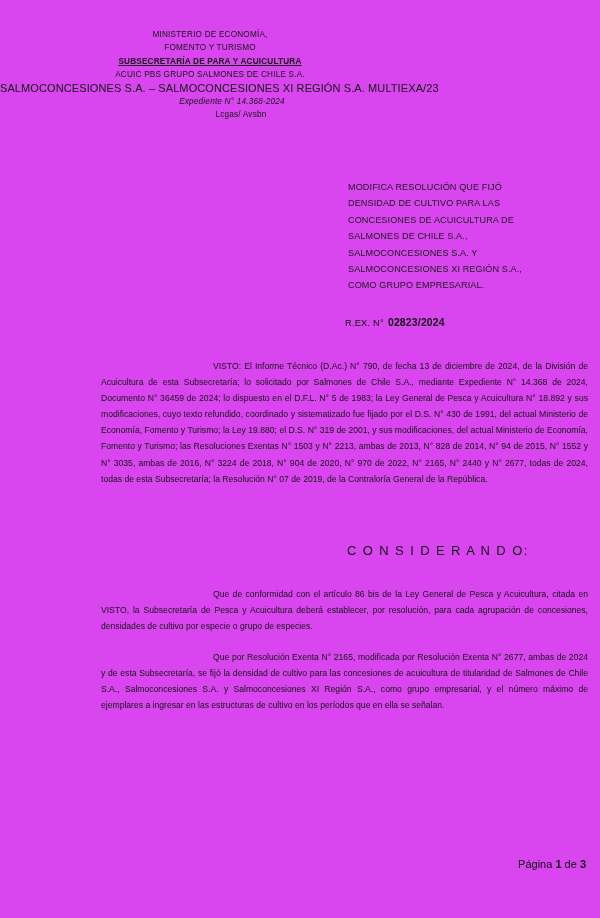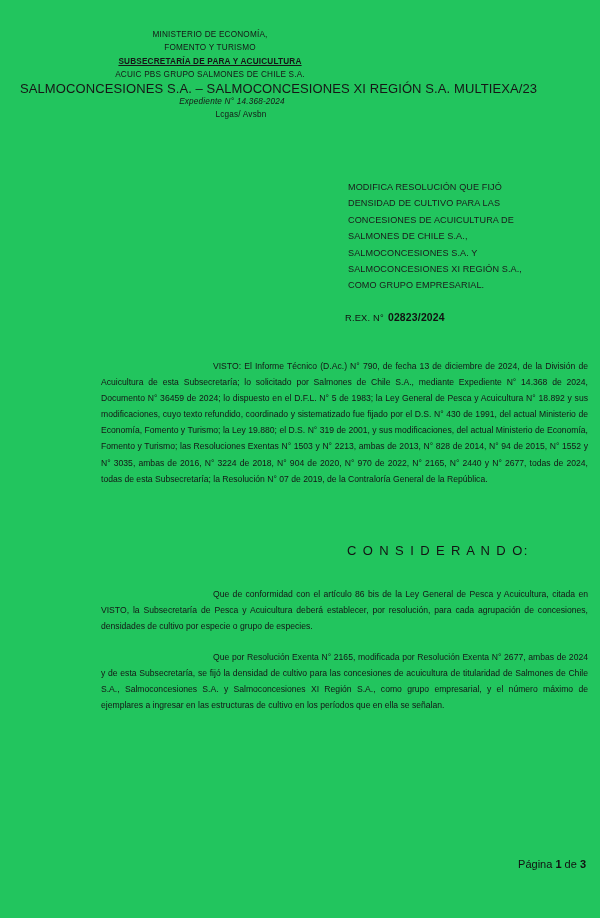--- a/index.html
+++ b/index.html
@@ -9,21 +9,21 @@
     background: #ffffff;
   }
   body {
     font-family: "Liberation Sans", sans-serif;
     color: #111111;
   }
   .page {
     position: relative;
     width: 600px;
     height: 918px;
-    background: #22c55e;
+    background: #d946ef;
     overflow: hidden;
     box-sizing: border-box;
   }
 
   
   .letterhead {
     position: absolute;
     left: 0;
     top: 28px;
     width: 420px;
@@ -35,23 +35,22 @@
   }
   .letterhead .lh-line {
     display: block;
     white-space: nowrap;
   }
   .letterhead .lh-underline {
     text-decoration: underline;
     font-weight: bold;
   }
   .letterhead .lh-wide {
-    font-size: 13px;
+    font-size: 11px;
     letter-spacing: 0.1px;
-    margin-left: 20px;
   }
   .letterhead .lh-indent1 {
     padding-left: 44px;
     font-style: italic;
   }
   .letterhead .lh-indent2 {
     padding-left: 62px;
   }
 
   
@@ -88,21 +87,21 @@
   .placedate .pd-rest {
     font-weight: bold;
   }
 
   
   .resnum {
     position: absolute;
     left: 345px;
     top: 312px;
     font-size: 9.3px;
-    line-height: 12px;
+    line-height: 22px;
     color: #111111;
   }
   .resnum .rn-label {
     letter-spacing: 0.2px;
   }
   .resnum .rn-value {
     font-weight: bold;
     font-size: 10.4px;
     letter-spacing: 0.2px;
     margin-left: 4px;

